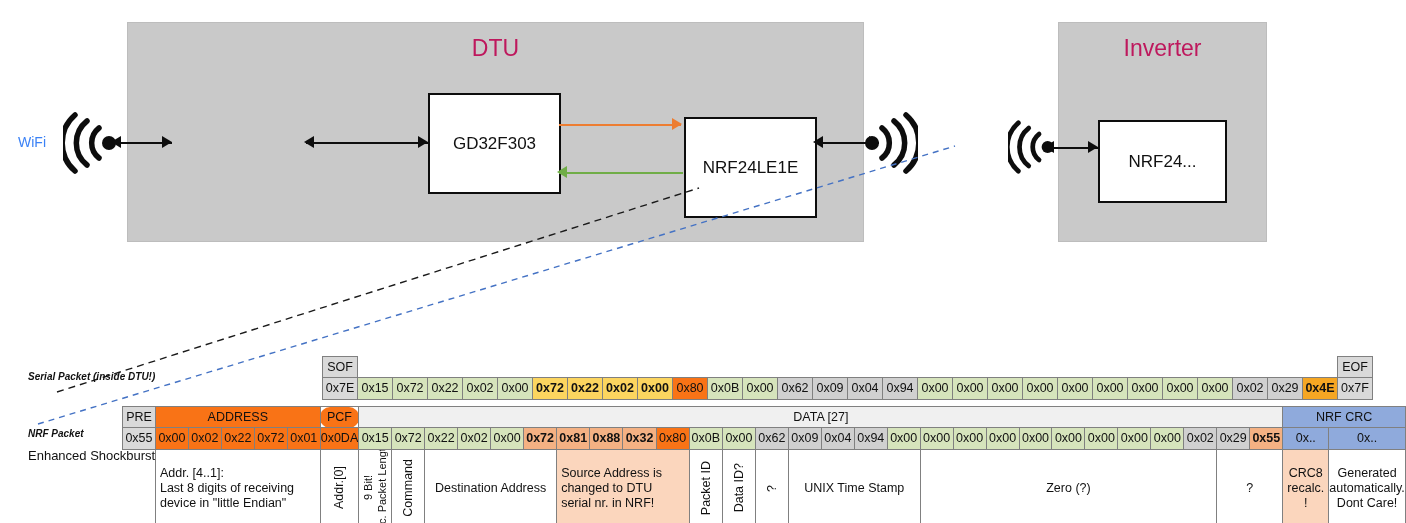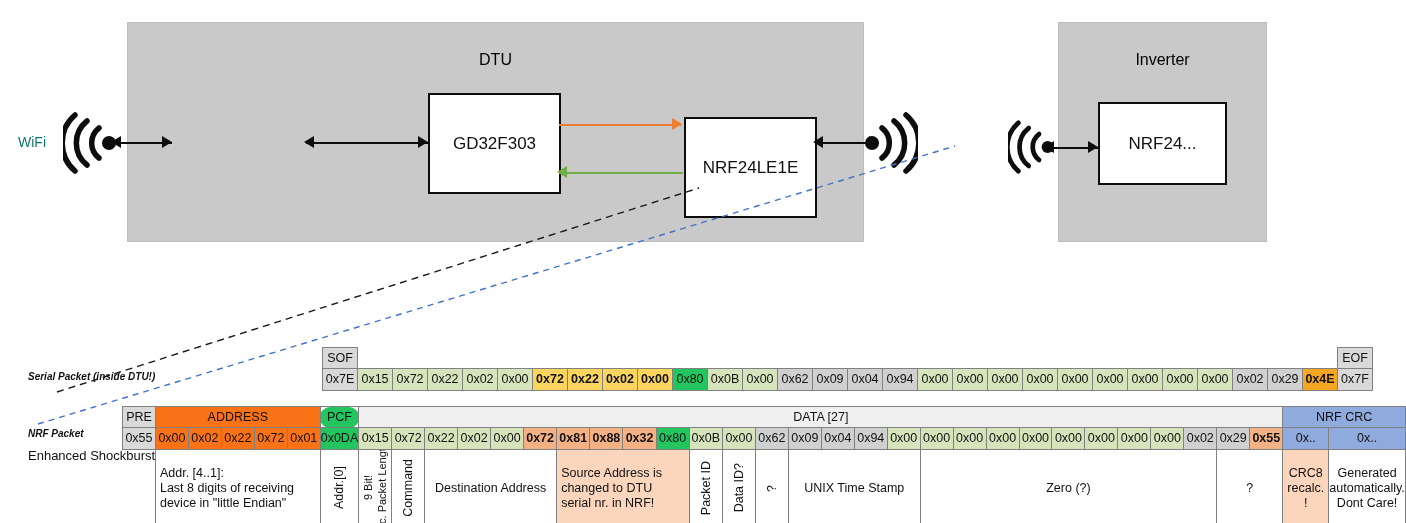--- a/index.html
+++ b/index.html
@@ -4,39 +4,39 @@
 <style>
   html,body{margin:0;padding:0;background:#ffffff;}
   body{width:1406px;height:523px;position:relative;overflow:hidden;
        font-family:"Liberation Sans","DejaVu Sans",sans-serif;color:#111;}
 
   
   #block-diagram{position:absolute;left:0;top:0;width:1406px;height:262px;}
 
   .enclosure{position:absolute;background:#c9c9c9;border:1px solid #bdbdbd;}
   .enclosure-title{position:absolute;left:0;right:0;top:12px;text-align:center;
-                   font-size:16px;color:#000000;margin-top:16px;}
+                   font-size:23px;color:#be185d;}
 
   .chip{position:absolute;background:#ffffff;border:2.5px solid #0d0d0d;
         display:flex;align-items:center;justify-content:center;
         font-size:17px;color:#111;}
 
   .hline{position:absolute;height:0;border-top:2.5px solid #0d0d0d;}
   .hline.orange{border-top:2.5px solid #ed7d31;}
   .hline.green{border-top:2.5px solid #70ad47;}
 
   .arrowhead{position:absolute;width:0;height:0;}
   .ah-right{border-top:6px solid transparent;border-bottom:6px solid transparent;
             border-left:10px solid #0d0d0d;}
   .ah-left{border-top:6px solid transparent;border-bottom:6px solid transparent;
            border-right:10px solid #0d0d0d;}
   .ah-right.orange{border-left-color:#ed7d31;}
   .ah-left.green{border-right-color:#70ad47;}
 
-  .wifi-label{position:absolute;font-size:14px;color:#0f766e;}
+  .wifi-label{position:absolute;font-size:14px;color:#3b82f6;}
 
   
   #leaders{position:absolute;left:0;top:0;width:1406px;height:523px;
            pointer-events:none;}
 
   
   .row-label{position:absolute;font-size:10px;font-style:italic;font-weight:bold;
              color:#111;white-space:nowrap;}
   .row-label.plain{font-style:normal;font-weight:normal;font-size:13px;}
 
@@ -47,21 +47,21 @@
   
   td.v{height:21px;line-height:21px;}
   td.hdr{height:20px;line-height:20px;font-size:12.5px;}
   td.blank{border:none;background:transparent;}
   td.grp{background:#f0f0f0;border:1px solid #808080;}
 
   .c-gray{background:#d9d9d9;}
   .c-green{background:#d6e4bc;}
   .c-yellow{background:#fcd55f;font-weight:bold;}
   .c-yellowlite{background:#f97316;}
-  .c-blue{background:#22c55e;}
+  .c-blue{background:#f97316;}
   .c-bluedk{background:#8faadc;}
   .c-lgray{background:#d0d0d0;}
   .c-orange{background:#f5a623;font-weight:bold;}
   .c-salmon{background:#f4b183;font-weight:bold;}
   .c-none{background:transparent;border:none;}
 
   
   td.note{height:76px;vertical-align:middle;background:#ffffff;
           font-size:12.5px;color:#111;white-space:normal;line-height:15px;}
   td.note.left{text-align:left;padding:0 4px;}
@@ -81,21 +81,21 @@
   <div class="enclosure" style="left:127px;top:22px;width:735px;height:218px;">
     <div class="enclosure-title">DTU</div>
   </div>
 
   <div class="enclosure" style="left:1058px;top:22px;width:207px;height:218px;">
     <div class="enclosure-title">Inverter</div>
   </div>
 
   <div class="chip" style="left:428px;top:93px;width:129px;height:97px;">GD32F303</div>
   <div class="chip" style="left:684px;top:93px;width:129px;height:97px;margin-top:24px;">NRF24LE1E</div>
-  <div class="chip" style="left:1098px;top:102px;width:125px;height:79px;text-align:right;">NRF24...</div>
+  <div class="chip" style="left:1098px;top:120px;width:125px;height:79px;text-align:right;">NRF24...</div>
 
   <div class="wifi-label" style="left:18px;top:134px;">WiFi</div>
   <svg style="position:absolute;left:63px;top:112px;" width="58" height="62" viewBox="0 0 58 62">
     <circle cx="46" cy="31" r="7" fill="#0d0d0d"></circle>
     <path d="M36 16 A19 19 0 0 0 36 46" stroke="#0d0d0d" stroke-width="5.5" fill="none" stroke-linecap="round"></path>
     <path d="M24 9 A28 28 0 0 0 24 53" stroke="#0d0d0d" stroke-width="5.5" fill="none" stroke-linecap="round"></path>
     <path d="M12 3 A37 37 0 0 0 12 59" stroke="#0d0d0d" stroke-width="5.5" fill="none" stroke-linecap="round"></path>
   </svg>
 
   <svg style="position:absolute;left:860px;top:112px;" width="58" height="62" viewBox="0 0 58 62">
@@ -137,21 +137,21 @@
   <div class="arrowhead ah-right" style="left:1088px;top:141px;"></div>
 </div>
 
 <svg id="leaders">
   <line x1="57" y1="392" x2="699" y2="188" stroke="#1a1a1a" stroke-width="1.4" stroke-dasharray="7,5"></line>
   <line x1="38" y1="424" x2="955" y2="146" stroke="#4472c4" stroke-width="1.4" stroke-dasharray="6,5"></line>
 </svg>
 
 <div class="row-label" style="left:28px;top:371px;">Serial Packet (inside DTU!)</div>
 
-<table class="tbl" id="serial-tbl" style="left:322px;top:347px;">
+<table class="tbl" id="serial-tbl" style="left:322px;top:356px;">
     <tbody>
       <tr>
         <td class="hdr c-gray" style="width: 34px;">SOF</td>
         <td class="hdr blank" colspan="28"></td>
         <td class="hdr c-gray" style="width: 34px;">EOF</td>
       </tr>
       <tr>
         <td class="v c-gray">0x7E</td>
         <td class="v c-green" style="width: 34px;">0x15</td>
         <td class="v c-green" style="width: 34px;">0x72</td>

